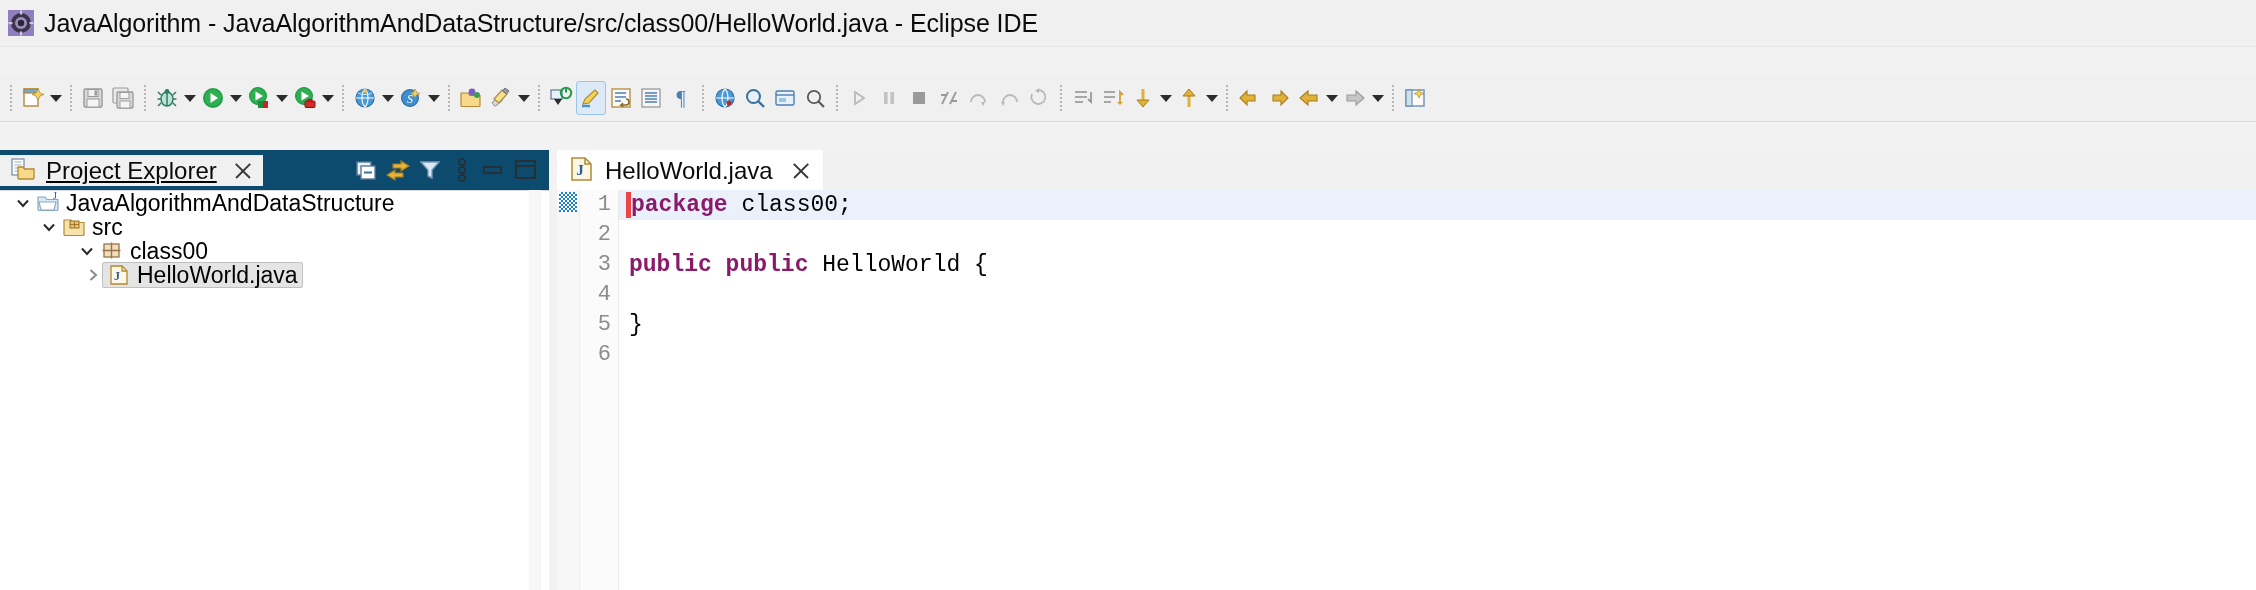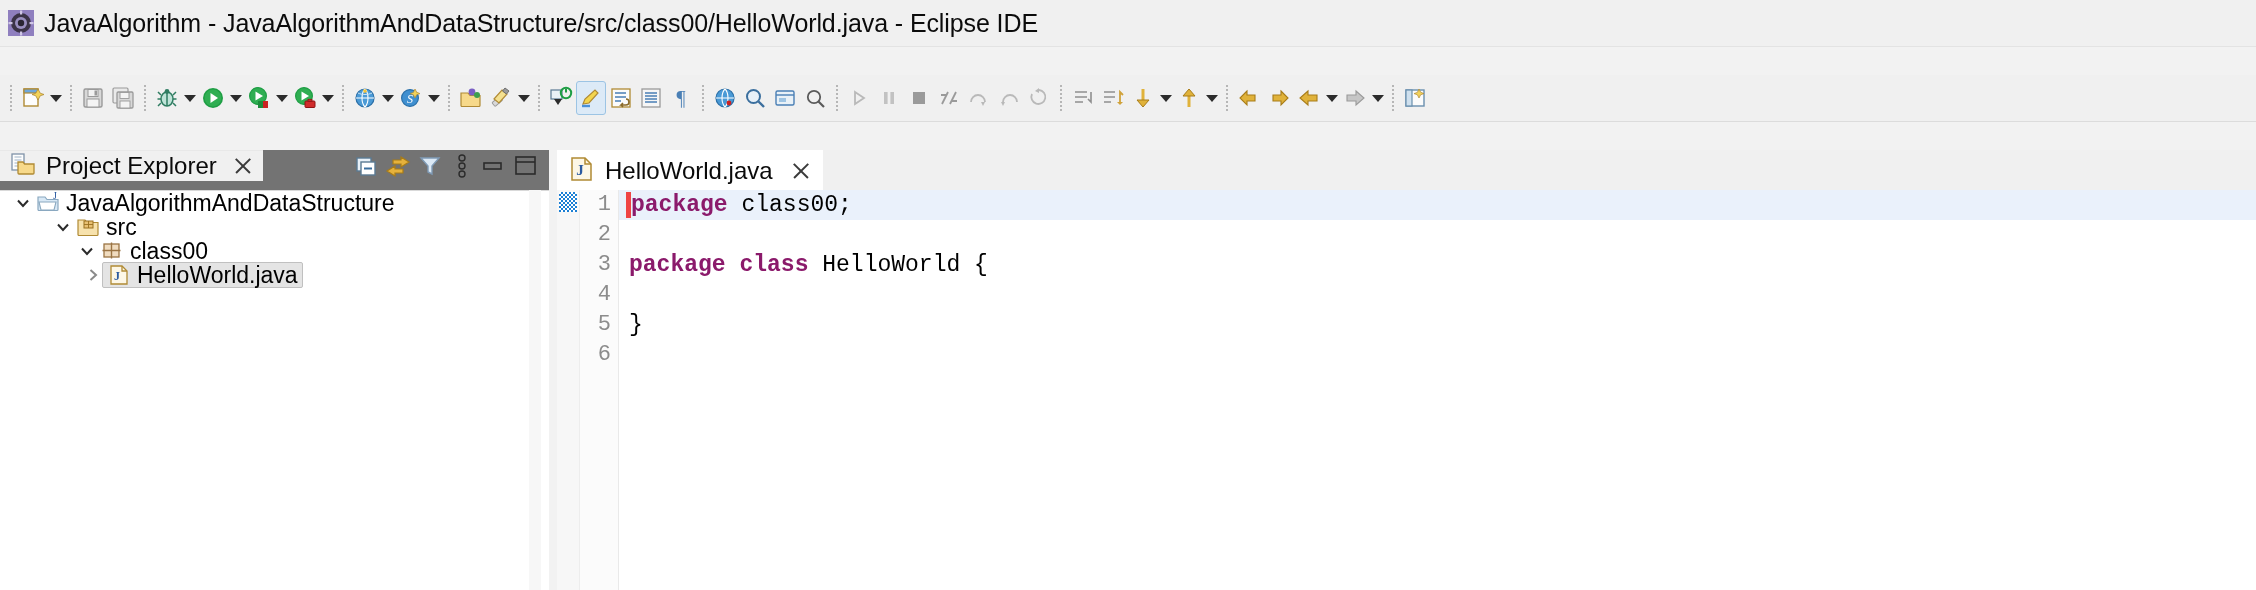--- a/index.html
+++ b/index.html
@@ -43,21 +43,21 @@
     border-top:7px solid #2b2b2b;
   }
   .sep{width:2px;height:26px;margin:0 6px;flex:none;
     background:repeating-linear-gradient(to bottom,#b6b6b6 0 2px,transparent 2px 4px);}
 
   
   .content{flex:1;display:flex;min-height:0;background:#f2f2f2;}
 
   
   .leftpane{width:549px;min-width:549px;display:flex;flex-direction:column;background:#f0f0f0;position:relative;}
-  .viewtabrow{height:40px;min-height:40px;display:flex;align-items:flex-start;background:#737373;position:relative;}
+  .viewtabrow{height:40px;min-height:40px;display:flex;align-items:center;background:#0c4a6e;position:relative;text-decoration:underline;}
   .viewtab{
     display:flex;align-items:center;padding:0 10px 0 10px;background:#f0f0f0;
     border-top:1px solid #e8e8e8;
   }
   .viewtab .vlabel{font-size:24px;color:#0a0a0a;margin-left:10px;white-space:nowrap;}
   .viewtab .vclose{margin-left:16px;width:20px;height:20px;position:relative;}
   .viewtab .vclose:before,.viewtab .vclose:after{
     content:"";position:absolute;left:0;top:9px;width:20px;height:1.6px;background:#3a3a3a;
   }
   .viewtab .vclose:before{transform:rotate(45deg);}
@@ -512,21 +512,21 @@
             <svg width="24" height="24" viewBox="0 0 24 24">
               <path d="M2 6 h7 l2 2.5 h11 v10 a1 1 0 0 1 -1 1 H3 a1 1 0 0 1 -1 -1z" fill="#d8e8f5" stroke="#8aa8c0" stroke-width="1.2"></path>
               <path d="M3 11 h17 l-2 8 H5z" fill="#ffffff" stroke="#8aa8c0" stroke-width="1.1"></path>
               <text x="17" y="8" font-size="10" font-family="Liberation Serif, serif" fill="#2b5aa0">J</text>
             </svg>
           </span>
           <span class="tlabel">JavaAlgorithmAndDataStructure</span>
         </div>
 
 
-        <div class="trow" style="padding-left:50px;">
+        <div class="trow" style="padding-left:36px;">
           <span class="twist">
             <svg width="18" height="18" viewBox="0 0 18 18">
                 <path d="M4 6.5 L9 12 L14 6.5" fill="none" stroke="#2b2b2b" stroke-width="2"></path>
               </svg>
           </span>
           <span class="ticon">
             <svg width="24" height="24" viewBox="0 0 24 24">
               <path d="M2 5 h7 l2 2.5 h11 v12 a1 1 0 0 1 -1 1 H3 a1 1 0 0 1 -1 -1z" fill="#f7e2ad" stroke="#b08a34" stroke-width="1.2"></path>
               <rect x="8" y="6" width="9" height="7" fill="#e8c073" stroke="#9a7020" stroke-width="1"></rect>
               <path d="M8 9.5 h9 M12.5 6 v7" stroke="#9a7020" stroke-width="0.9"></path>
@@ -602,21 +602,21 @@
           <div class="gnum">2</div>
           <div class="gnum">3</div>
           <div class="gnum">4</div>
           <div class="gnum">5</div>
           <div class="gnum">6</div>
         </div>
 
         <div class="codelines">
           <div class="cline hl"><span class="caret"></span><span class="kw occur">package</span><span class="plain"> class00;</span></div>
           <div class="cline"></div>
-          <div class="cline"><span class="kw">package class</span><span class="plain"> HelloWorld {</span></div>
+          <div class="cline"><span class="kw">public public</span><span class="plain"> HelloWorld {</span></div>
           <div class="cline"></div>
           <div class="cline"><span class="plain">}</span></div>
           <div class="cline"></div>
         </div>
 
       </div>
     </div>
   </div>
 </div>
 

